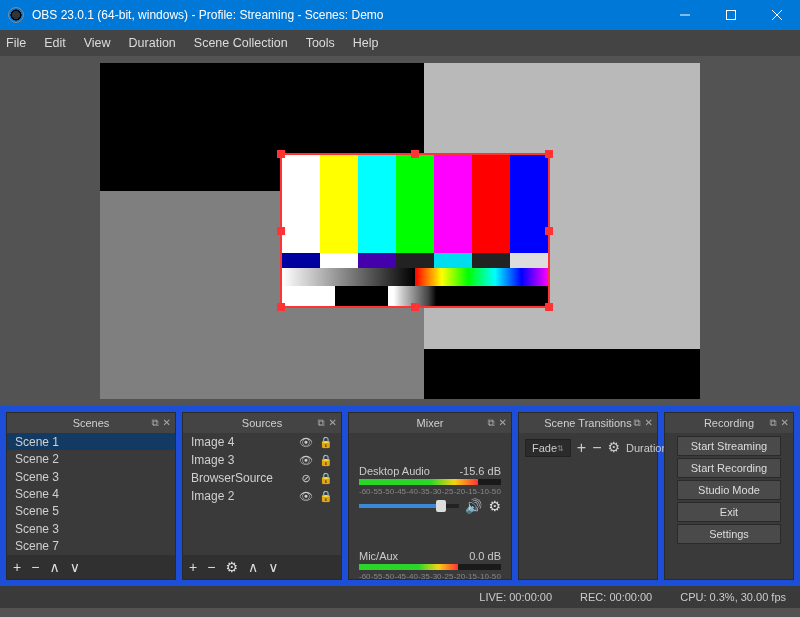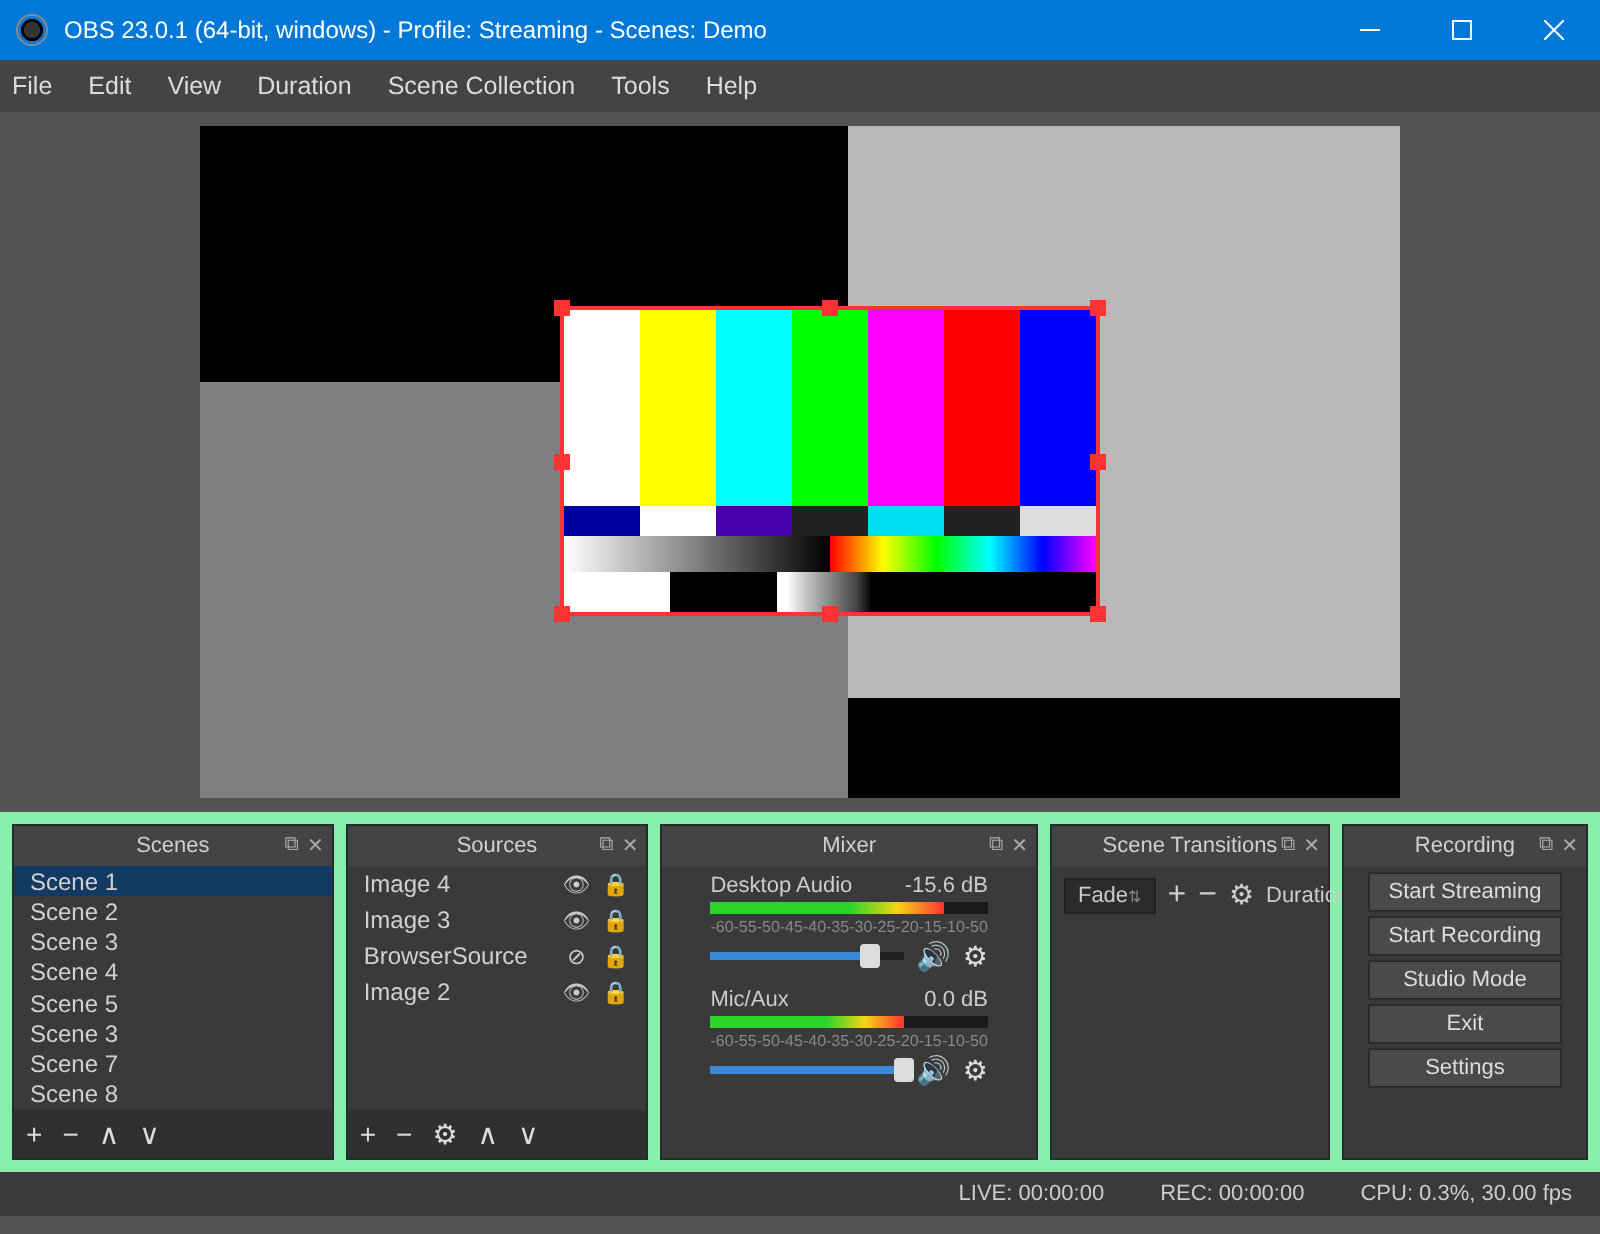--- a/index.html
+++ b/index.html
@@ -23,39 +23,39 @@
 .testcard .bars { display: flex; height: 65%; }
 .testcard .bars div { flex: 1; }
 .testcard .sub { display: flex; height: 10%; }
 .testcard .sub div { flex: 1; }
 .testcard .grad { display: flex; height: 12%; }
 .testcard .bw { height: 13%; background: linear-gradient(to right, #fff 0%, #fff 20%, #000 20%, #000 40%, #fff 40%, #fff 42%, #ccc 45%, #888 50%, #444 55%, #000 58%, #000 60%, #000 100%); }
 .handle { position: absolute; width: 8px; height: 8px; background: #ff3333; }
 .h-tl { top: -5px; left: -5px; } .h-tr { top: -5px; right: -5px; } .h-bl { bottom: -5px; left: -5px; } .h-br { bottom: -5px; right: -5px; }
 .h-tm { top: -5px; left: calc(50% - 4px); } .h-bm { bottom: -5px; left: calc(50% - 4px); }
 .h-ml { top: calc(50% - 4px); left: -5px; } .h-mr { top: calc(50% - 4px); right: -5px; }
-.panels { display: flex; gap: 6px; padding: 6px; height: 180px; background: #86efac; justify-content: space-between; }
+.panels { display: flex; gap: 6px; padding: 6px; height: 180px; background: #1d4ed8; justify-content: space-between; }
 .panel { background: #3a3a3a; display: flex; flex-direction: column; border: 1px solid #2a2a2a; }
 .panel.scenes { width: 170px; }
 .panel.sources { width: 160px; }
 .panel.mixer { flex: 1; }
 .panel.trans { width: 140px; }
 .panel.controls { width: 130px; }
 .panel-hdr { height: 20px; background: #444; color: #d0d0d0; font-size: 11px; display: flex; align-items: center; justify-content: center; position: relative; }
 .panel-hdr .pact { position: absolute; right: 4px; display: flex; gap: 4px; }
 .panel-hdr .pact span { font-size: 10px; color: #aaa; cursor: pointer; }
 .panel-body { flex: 1; overflow: hidden; display: flex; flex-direction: column; font-size: 12px; color: #d0d0d0; }
 .list-row { height: 18px; padding: 0 8px; display: flex; align-items: center; cursor: pointer; }
 .list-row.sel { background: #123a63; }
 .src-row { height: 18px; padding: 0 8px; display: flex; align-items: center; gap: 6px; cursor: pointer; }
 .src-row .nm { flex: 1; }
 .src-row .ic { width: 14px; text-align: center; color: #ccc; font-size: 11px; }
 .panel-tools { height: 24px; background: #303030; display: flex; align-items: center; padding: 0 6px; gap: 10px; color: #ddd; }
 .panel-tools span { cursor: pointer; font-size: 14px; }
-.mixer-ch { padding: 4px 24px; }
+.mixer-ch { padding: 4px 10px; margin-top: 28px; }
 .mixer-ch .chhdr { display: flex; justify-content: space-between; font-size: 11px; color: #ccc; }
 .meter { height: 6px; background: #1a1a1a; margin: 2px 0; position: relative; }
 .meter .fill { position: absolute; left: 0; top: 0; bottom: 0; background: linear-gradient(to right, #2bd62b 60%, #f5d315 80%, #ff3333 100%); }
 .ticks { font-size: 8px; color: #888; display: flex; justify-content: space-between; }
 .slider-row { display: flex; align-items: center; gap: 6px; margin-top: 2px; }
 .slider { flex: 1; height: 4px; background: #222; position: relative; }
 .slider .track { position: absolute; left: 0; top: 0; bottom: 0; background: #3a88d8; }
 .slider .thumb { position: absolute; top: -4px; width: 10px; height: 12px; background: #ddd; border-radius: 2px; }
 .spk-ic, .gear-ic { color: #ddd; font-size: 14px; cursor: pointer; }
 .trans-body { padding: 6px; font-size: 11px; color: #ccc; display: flex; flex-direction: row; gap: 6px; }
@@ -158,21 +158,20 @@
         </div>
     </div>
     <div class="panel-body" id="scenes-list">
         <div class="list-row sel">Scene 1</div>
         <div class="list-row">Scene 2</div>
         <div class="list-row">Scene 3</div>
         <div class="list-row">Scene 4</div>
         <div class="list-row">Scene 5</div>
         <div class="list-row">Scene 3</div>
         <div class="list-row">Scene 7</div>
-        <div class="list-row">Scene 8</div>
       </div>
     <div class="panel-tools">
       <span>+</span>
       <span>−</span>
       <span>∧</span>
       <span>∨</span>
     </div>
   </div>
 
   <div class="panel sources">

